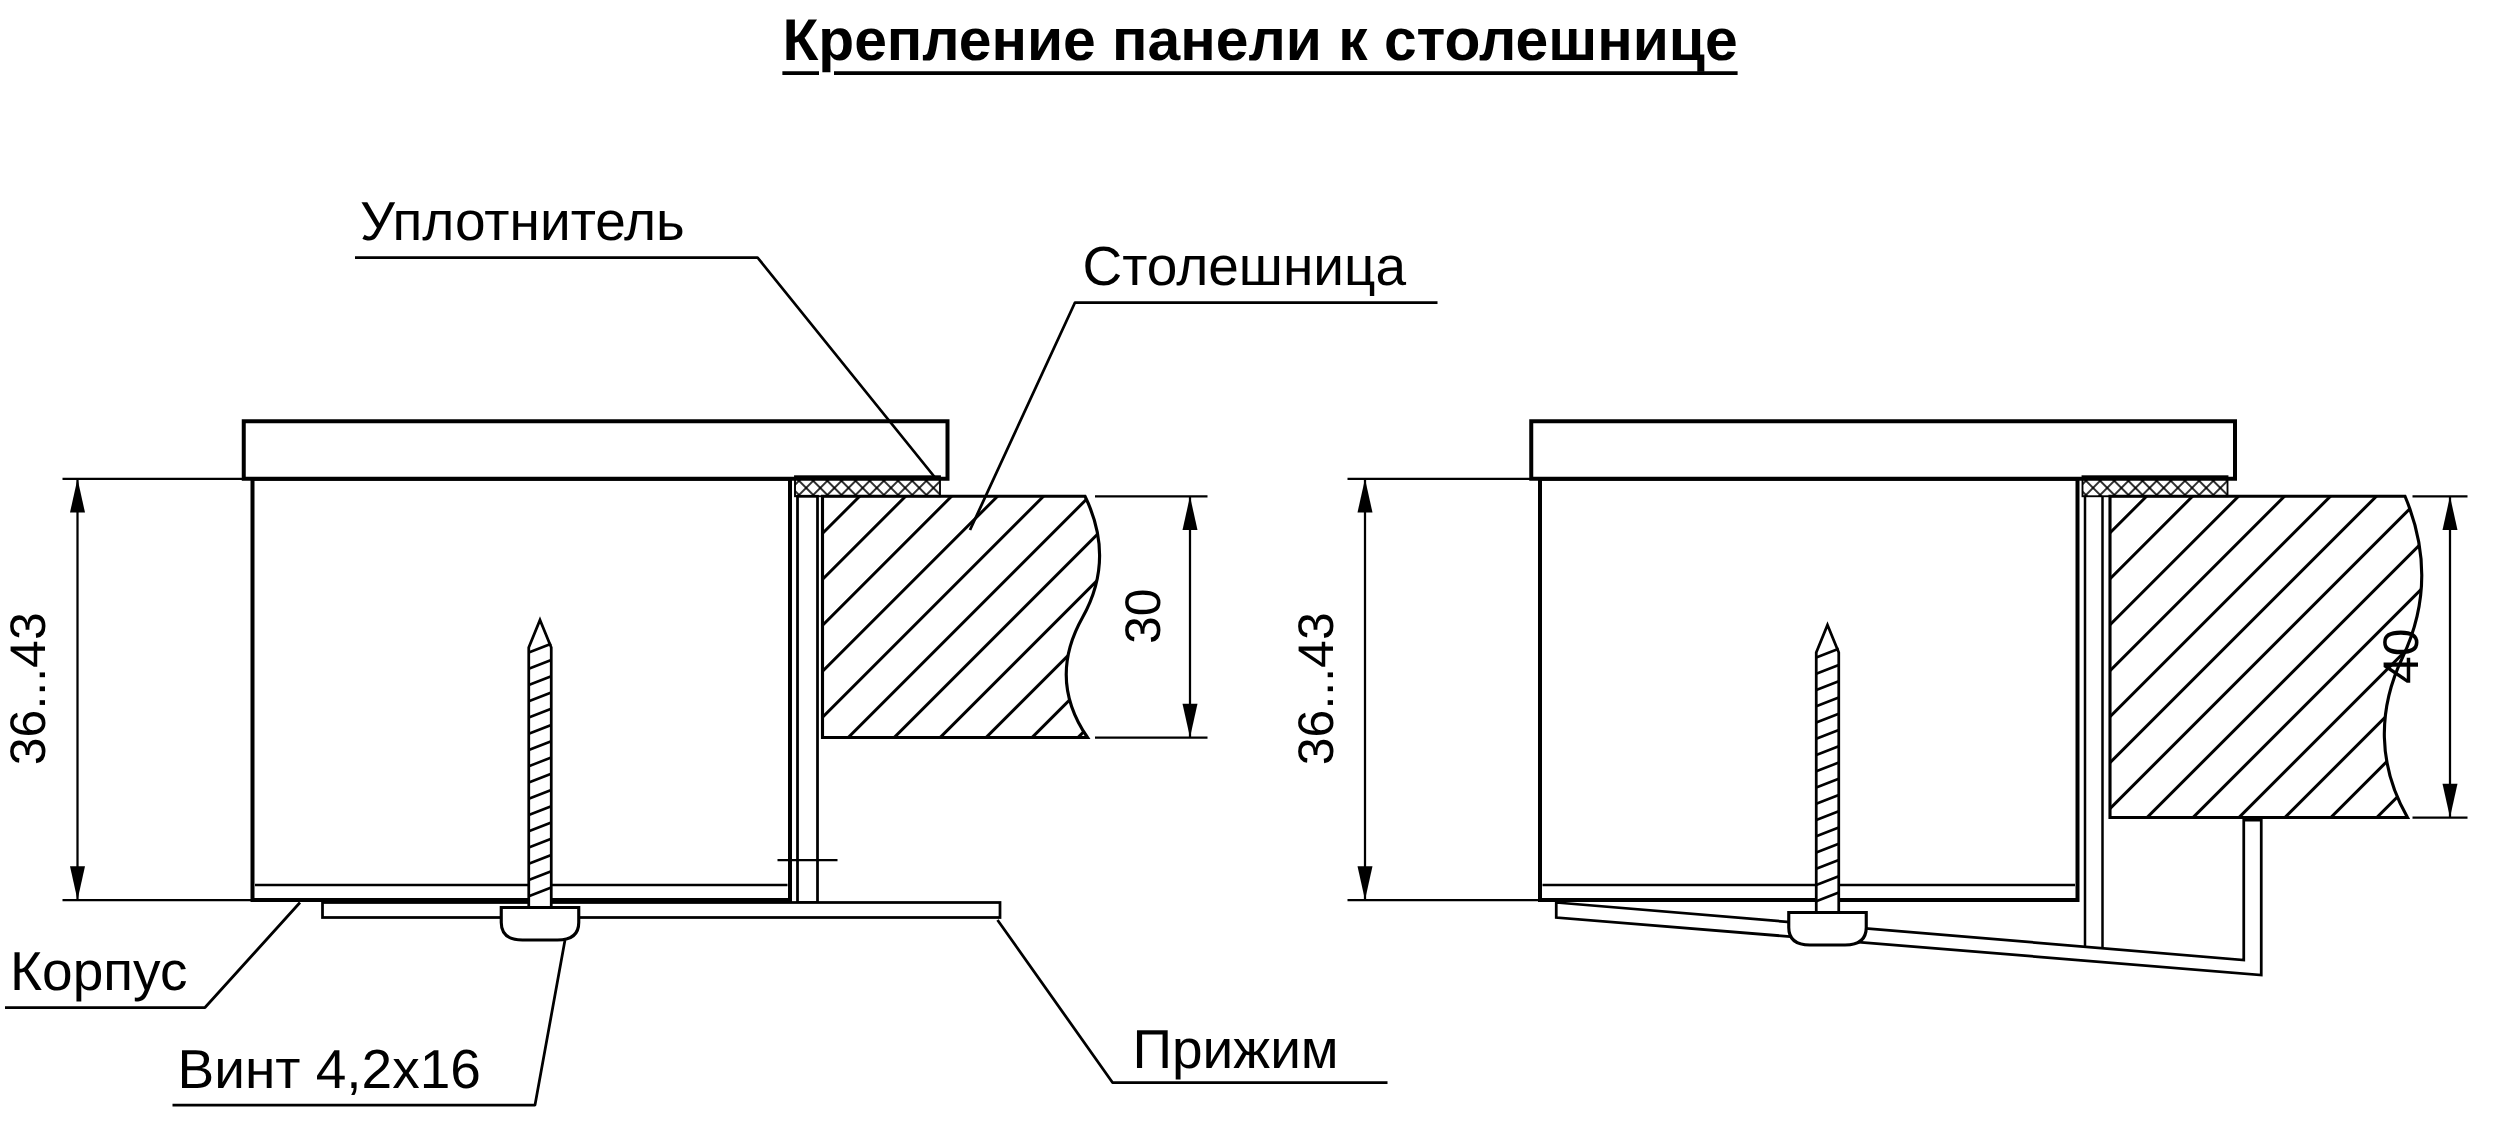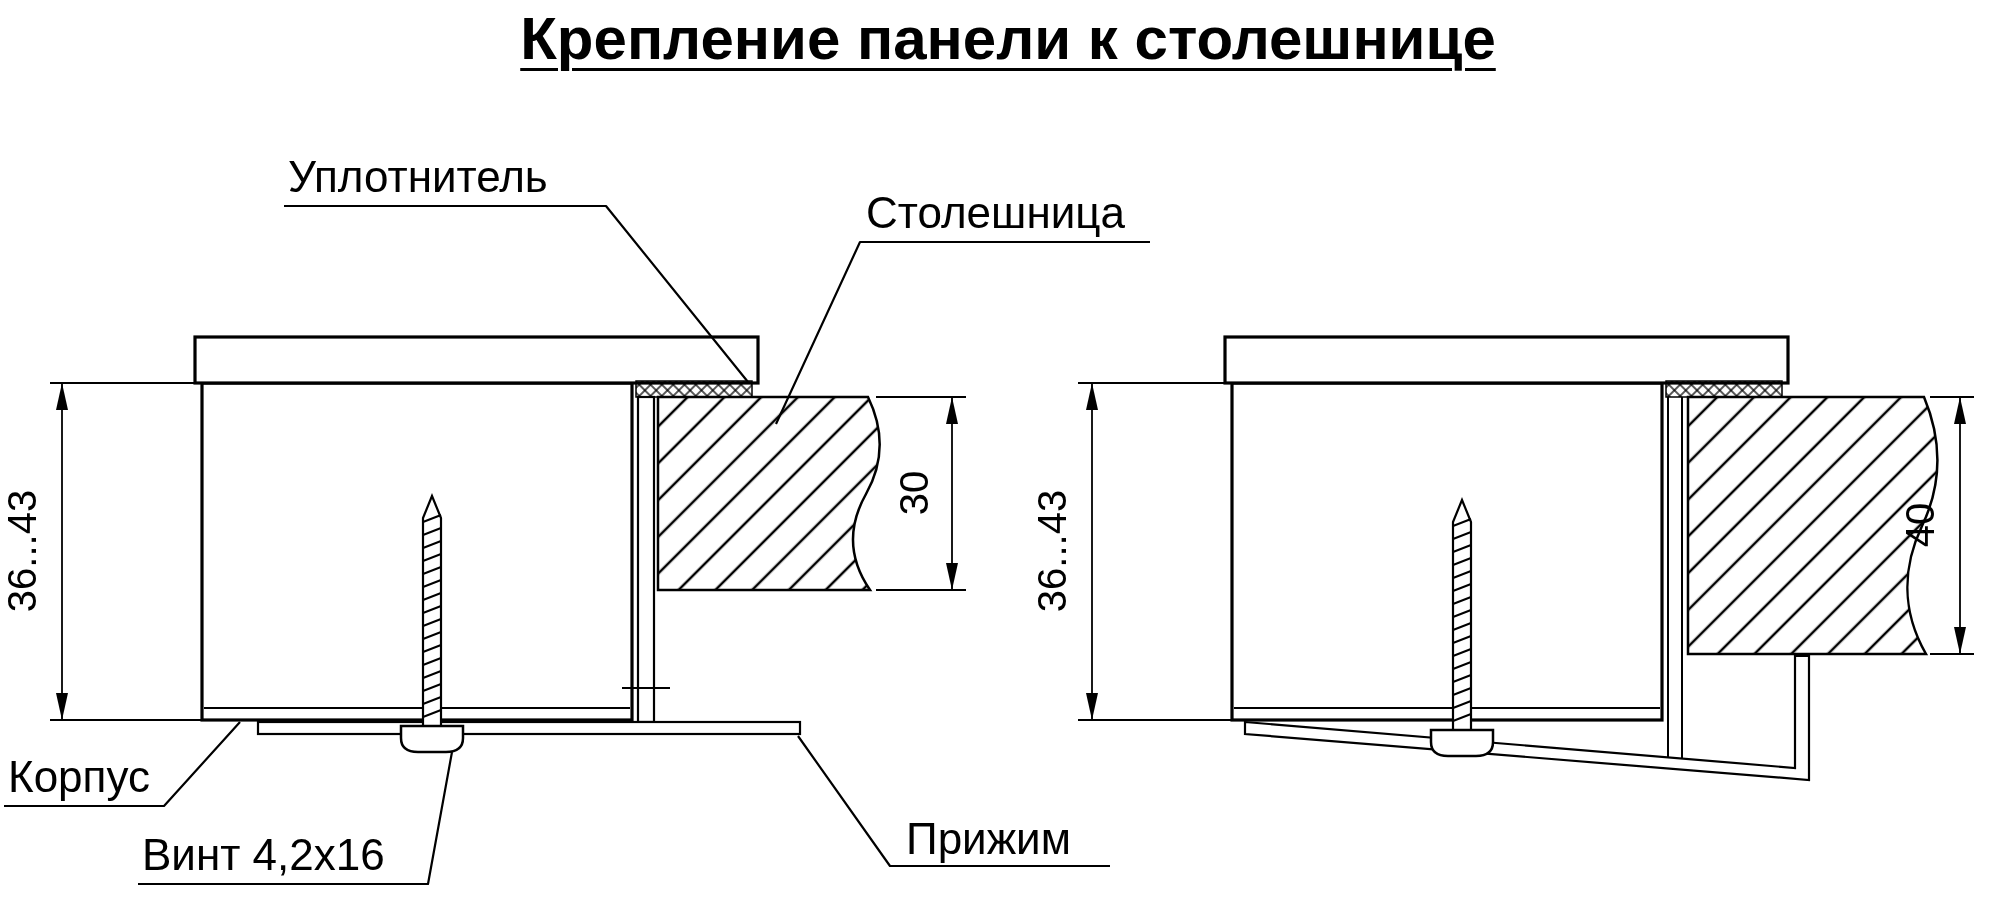--- a/index.html
+++ b/index.html
@@ -1,21 +1,21 @@
 <!DOCTYPE html>
 <html lang="ru"><head>
 <meta charset="utf-8">
 <style>
   html,body{margin:0;padding:0;background:#ffffff;}
   .stage{position:relative;width:2000px;height:908px;background:#ffffff;overflow:hidden;}
   .title{
     position:absolute;top:0;left:16px;right:0;margin:4px 0 0 0;
     text-align:center;
     font-family:"Liberation Sans",sans-serif;
-    font-weight:700;font-size:60px;color:#000;
+    font-weight:700;font-size:47px;color:#000;
     text-decoration:underline;
     text-decoration-thickness:3px;
     text-underline-offset:9px;
     z-index:2;
   }
   svg.drawing{position:absolute;top:0;left:0;z-index:1;}
   svg text{font-family:"Liberation Sans",sans-serif;fill:#000;}
   .outline{fill:#ffffff;stroke:#000;stroke-width:3.2;}
   .thin{fill:none;stroke:#000;stroke-width:2;}
   .dim{fill:none;stroke:#000;stroke-width:1.8;}

